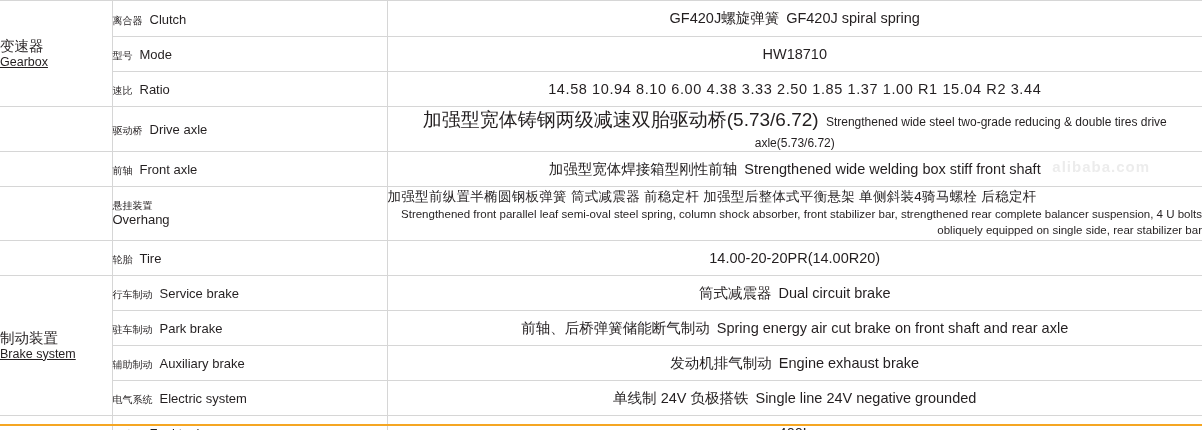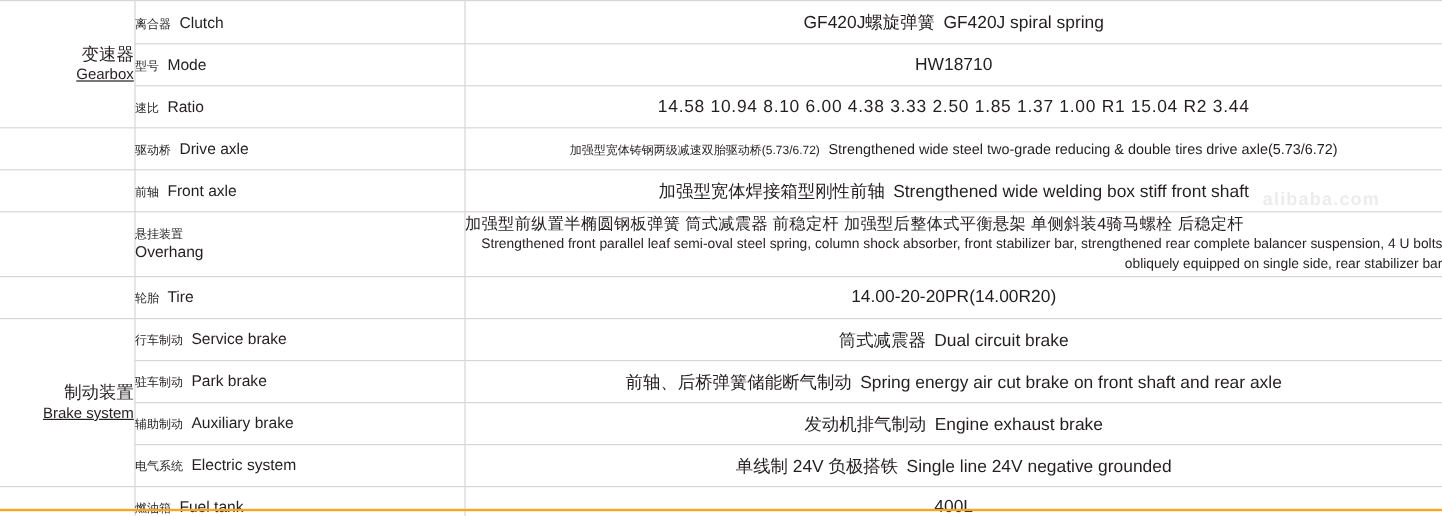--- a/index.html
+++ b/index.html
@@ -33,21 +33,20 @@
   }
   
   col.c-group { width: 112px; }
   col.c-item  { width: 275px; }
   col.c-val   { width: 815px; }
 
   .group-cell {
     border-right: 1px solid #d6d6d6;
     padding: 0 6px 0 16px;
     line-height: 1.25;
-    text-align: right;
   }
   .group-cn {
     font-size: 14.5px;
     color: #231f20;
     white-space: nowrap;
   }
   .group-en {
     font-size: 12.5px;
     color: #231f20;
     white-space: nowrap;
@@ -96,21 +95,21 @@
   .two-line-item {
     padding-left: 116px;
     line-height: 1.3;
   }
   .two-line-item .item-cn { display: block; }
   .two-line-item .item-en { display: block; margin-left: 0; }
 
   .axle-line {
     font-size: 13px;
   }
-  .axle-line .cn { font-size: 10px; }
+  .axle-line .cn { font-size: 19px; }
   .axle-line .en { font-size: 12px; }
 
   .bottom-rule {
     position: absolute;
     left: 0;
     bottom: 4px;
     width: 1202px;
     height: 2px;
     background: #f5a623;
   }

